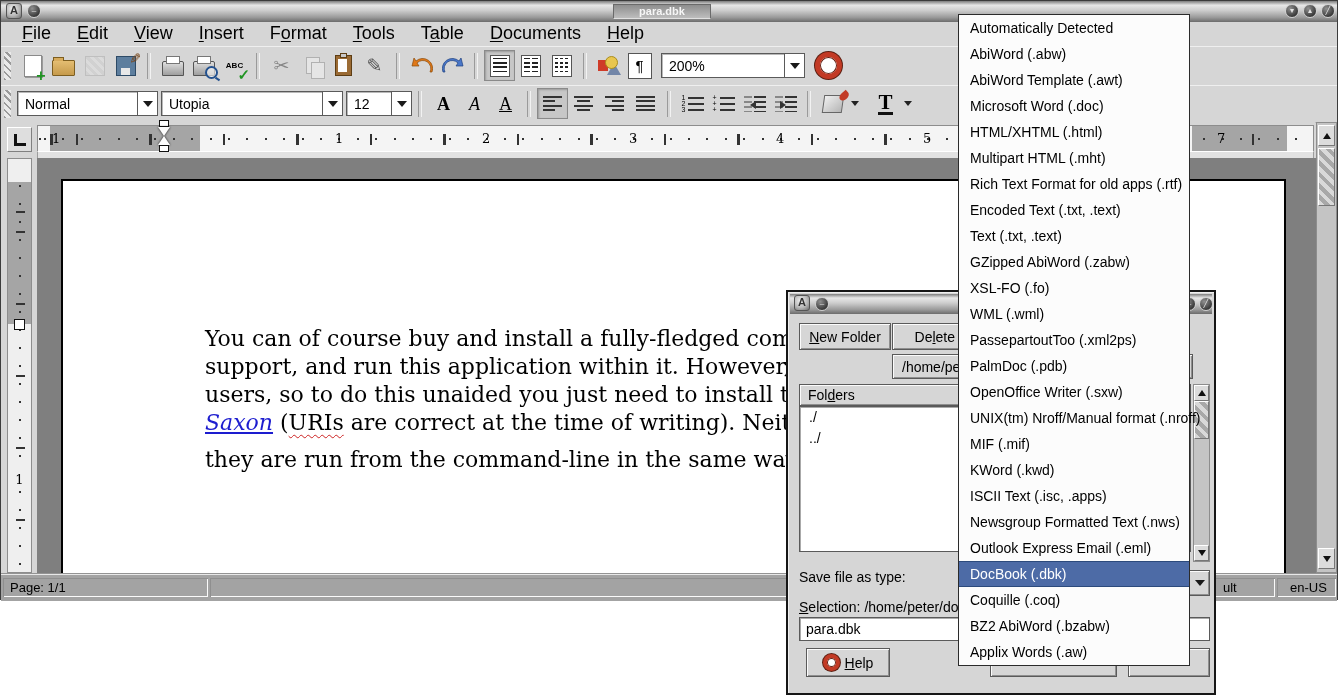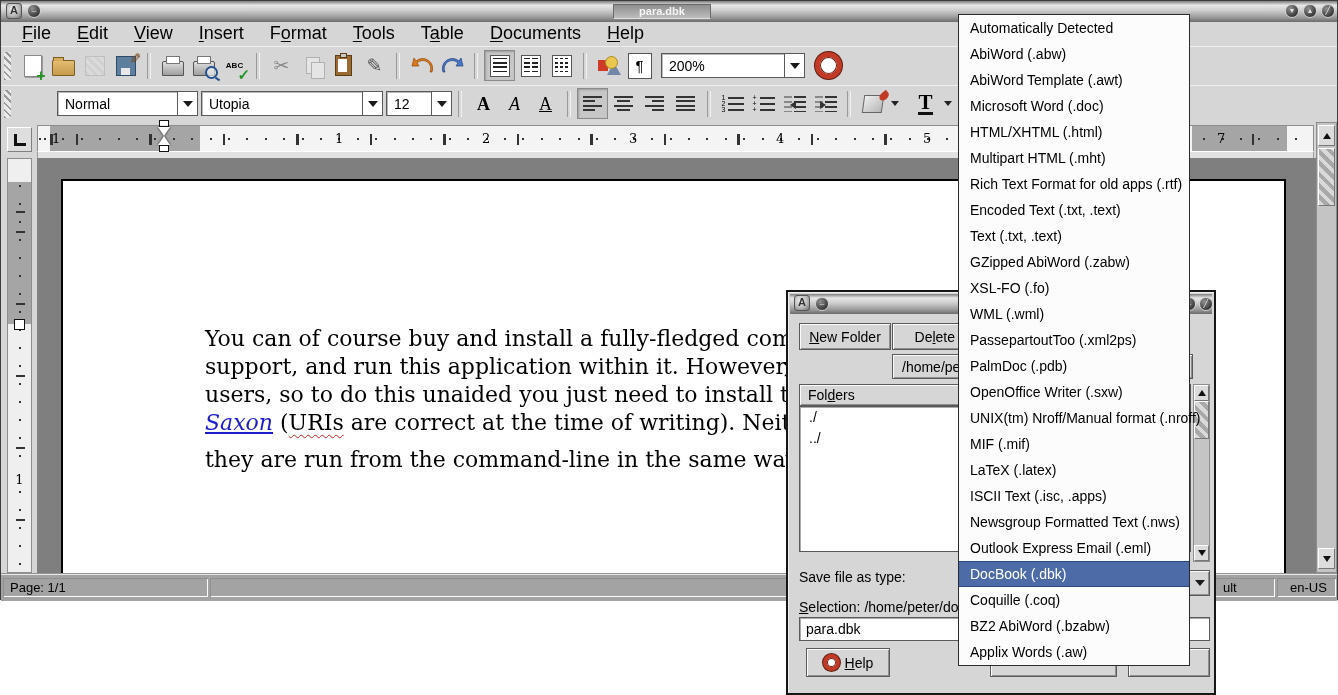--- a/index.html
+++ b/index.html
@@ -292,21 +292,21 @@
       <span class="carw">
           <span class="tri-dn"></span>
         </span>
       <span class="tbtn" style="margin-left:8px;">
           <span class="ic-ring"></span>
         </span>
     </div>
 
     <div class="toolbar toolbar2">
       <span class="handle"></span>
-      <span class="combo" style="width:121px;margin-left:40px;">
+      <span class="combo" style="width:121px;">
           <span>Normal</span>
         </span>
       <span class="carw">
           <span class="tri-dn"></span>
         </span>
       <span class="combo" style="width:162px;margin-left:3px;align-items:center;">
           <span>Utopia</span>
         </span>
       <span class="carw">
           <span class="tri-dn"></span>
@@ -527,21 +527,21 @@
       <div class="fmt-item">Encoded Text (.txt, .text)</div>
       <div class="fmt-item">Text (.txt, .text)</div>
       <div class="fmt-item">GZipped AbiWord (.zabw)</div>
       <div class="fmt-item">XSL-FO (.fo)</div>
       <div class="fmt-item">WML (.wml)</div>
       <div class="fmt-item">PassepartoutToo (.xml2ps)</div>
       <div class="fmt-item">PalmDoc (.pdb)</div>
       <div class="fmt-item">OpenOffice Writer (.sxw)</div>
       <div class="fmt-item">UNIX(tm) Nroff/Manual format (.nroff)</div>
       <div class="fmt-item">MIF (.mif)</div>
-      <div class="fmt-item">LaTeX (.latex)</div>
+      <div class="fmt-item">KWord (.kwd)</div>
       <div class="fmt-item">ISCII Text (.isc, .apps)</div>
       <div class="fmt-item">Newsgroup Formatted Text (.nws)</div>
       <div class="fmt-item">Outlook Express Email (.eml)</div>
       <div class="fmt-item selected">DocBook (.dbk)</div>
       <div class="fmt-item">Coquille (.coq)</div>
       <div class="fmt-item">BZ2 AbiWord (.bzabw)</div>
       <div class="fmt-item">Applix Words (.aw)</div>
     </div>
 
 </div>

